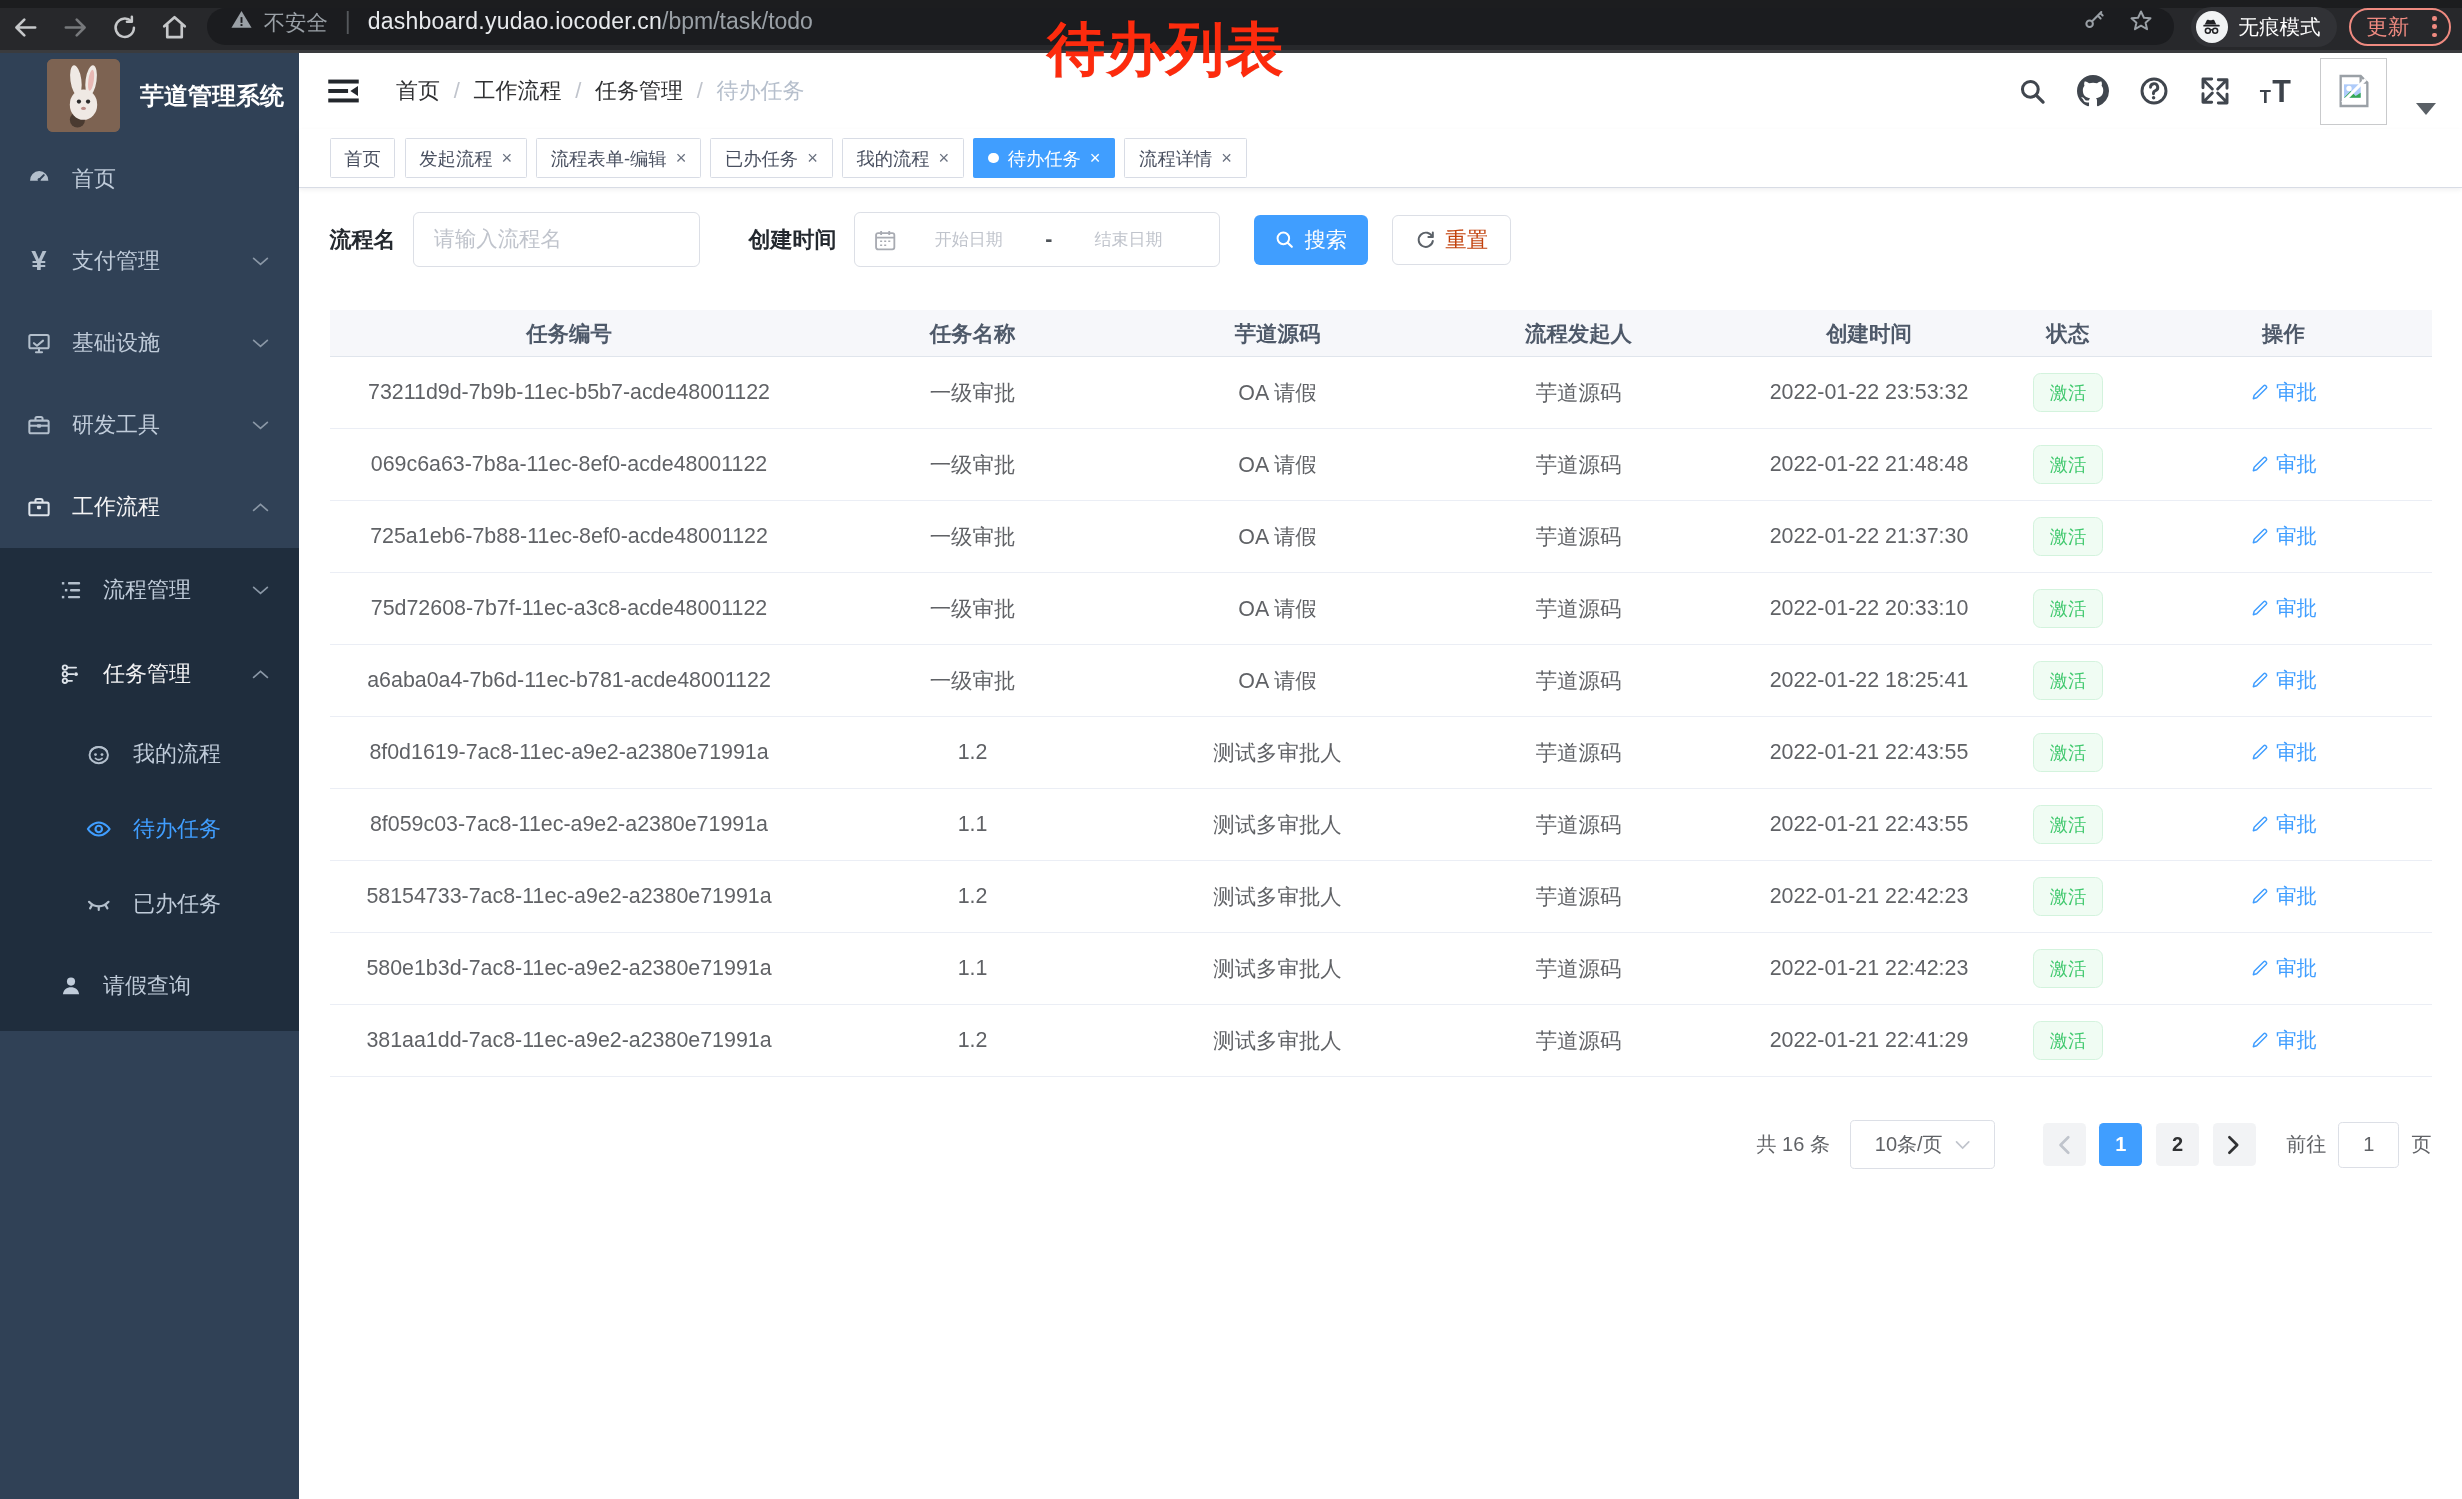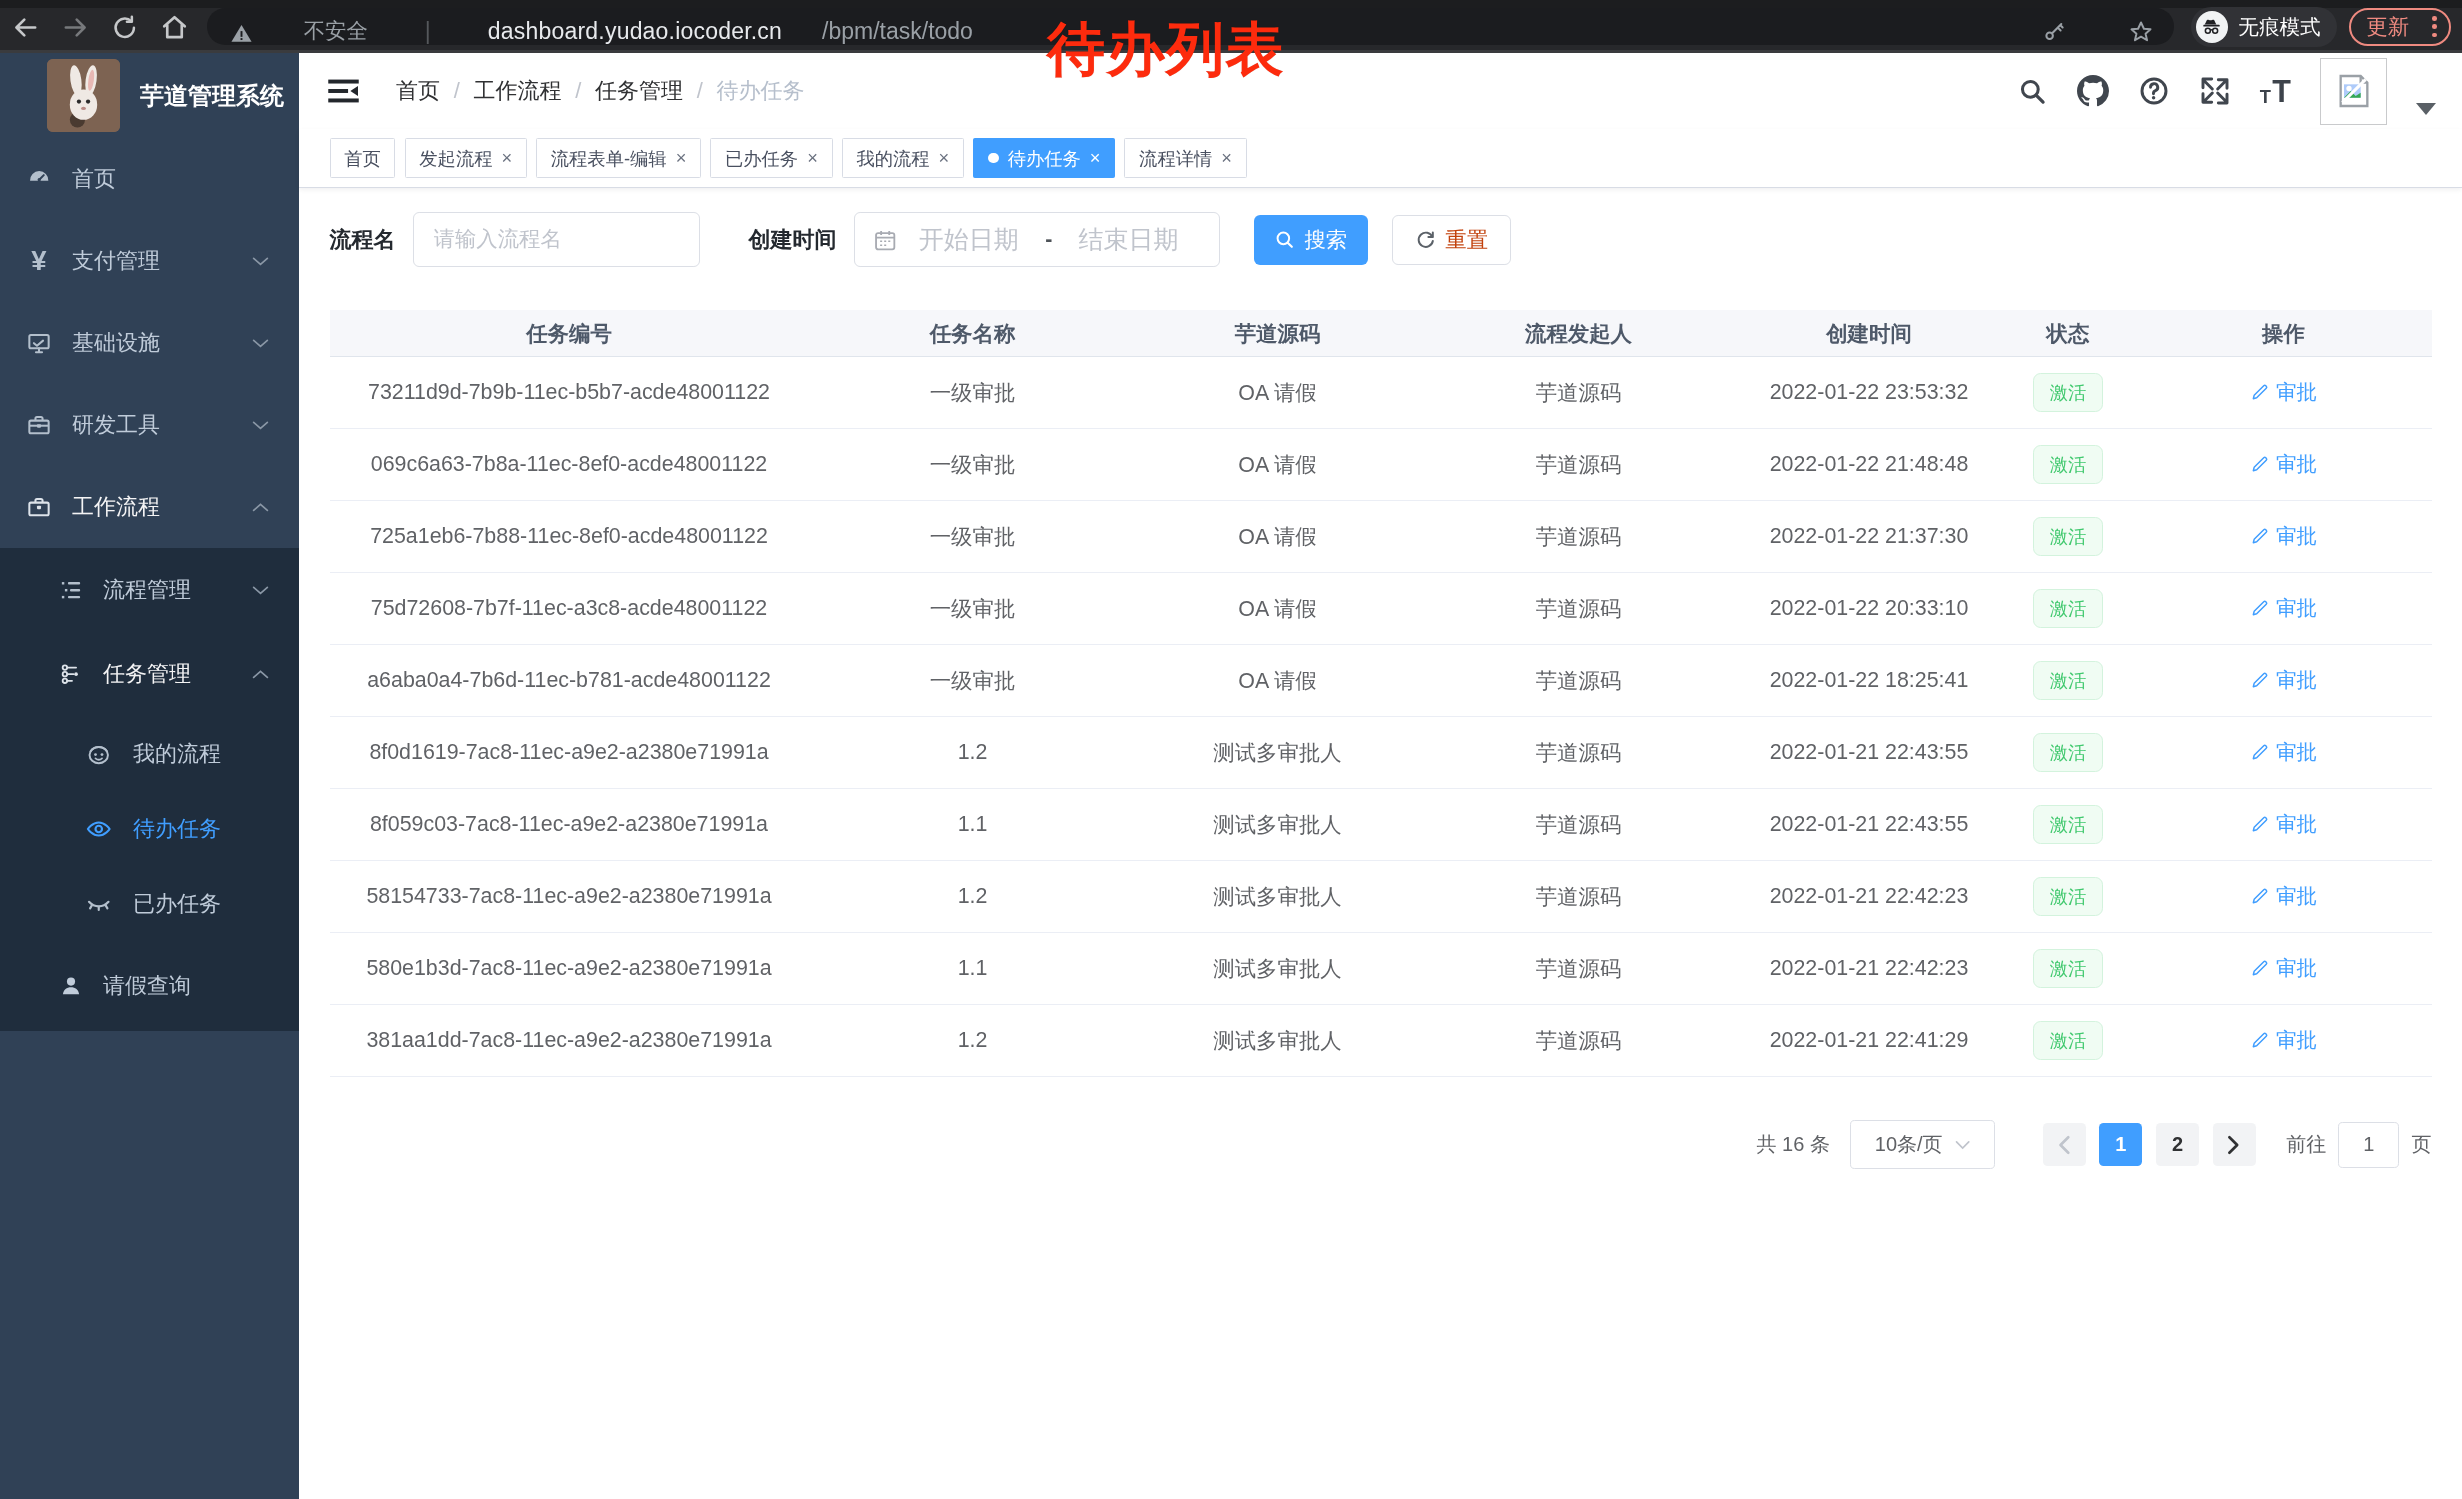--- a/index.html
+++ b/index.html
@@ -16,21 +16,21 @@
     position: absolute; left: 0; top: 0; width: 2462px; height: 53px;
     background: linear-gradient(#1c1d1f 0 7.6px, #27282b 7.6px 100%);
     border-bottom: 3.1px solid #3a3b3e;
     display: flex; align-items: center;
   }
   .nav-btn { position: absolute; top: 12.2px; width: 30.5px; height: 30.5px;
     display: flex; align-items: center; justify-content: center; }
   .omnibox {
     position: absolute; left: 207px; top: 7.6px; width: 1967px; height: 37px;
     background: #1b1c1f; border-radius: 18.3px;
-    display: flex; align-items: flex-end; padding: 0 20px 0 23px; gap: 40px;
+    display: flex; align-items: flex-start; padding: 0 20px 0 23px;
   }
   .omnibox .sec-label { color: #9aa0a6; font-size: 21.4px; margin-left: 10.7px; }
   .omnibox .divider { color: #55585c; font-size: 23px; margin: 0 17px; font-weight: 300; }
   .omnibox .url-domain { color: #e8eaed; font-size: 23px; letter-spacing: 0.2px; }
   .omnibox .url-path { color: #9aa0a6; font-size: 23px; }
   .omnibox .spacer { flex: 1; }
   .incog-badge {
     position: absolute; left: 2191px; top: 6.9px; width: 146px; height: 40px;
     background: #313236; border-radius: 20px;
     display: flex; align-items: center; padding: 0 13.7px 0 4.6px;
@@ -113,21 +113,21 @@
   
   .filter-row { display: flex; align-items: center; height: 55px; }
   .f-label { font-size: 22px; font-weight: 700; color: #24292f; }
   .name-input { margin-left: 17px; width: 287px; height: 55px; border: 1.5px solid #dcdfe6; border-radius: 6.1px;
     font-size: 21.4px; padding: 4px 20px; color: #606266; outline: none;
     font-family: "Liberation Sans", "DejaVu Sans", sans-serif; }
   .name-input::placeholder { color: #c0c4cc; }
   .time-label { margin-left: 49px; }
   .date-box { margin-left: 17px; width: 366px; height: 55px; border: 1.5px solid #dcdfe6; border-radius: 6.1px;
     display: flex; align-items: center; padding: 0 18.3px; cursor: pointer; }
-  .date-box .ph { color: #c0c4cc; font-size: 25px; flex: 1; text-align: center; }
+  .date-box .ph { color: #c0c4cc; font-size: 17px; flex: 1; text-align: center; }
   .date-box .rsep { color: #4e5358; font-size: 21.4px; font-weight: 700; padding: 0 4.6px; }
   .btn { height: 50px; border-radius: 6.1px; display: inline-flex; align-items: center; justify-content: center;
     gap: 9.2px; font-size: 21.4px; cursor: pointer; border: 1.5px solid transparent; }
   .btn-search { margin-left: 34px; width: 114px; background: #409eff; color: #fff; }
   .btn-reset { margin-left: 24.4px; width: 119px; background: #fff; border-color: #dcdfe6; color: #c2410c; }
 
   
   .table { margin-top: 43px; width: 2102px; }
   .t-row { display: flex; align-items: center; }
   .t-head { height: 47px; background: #f6f7fa; border-bottom: 1.5px solid #e0e5ec; }

